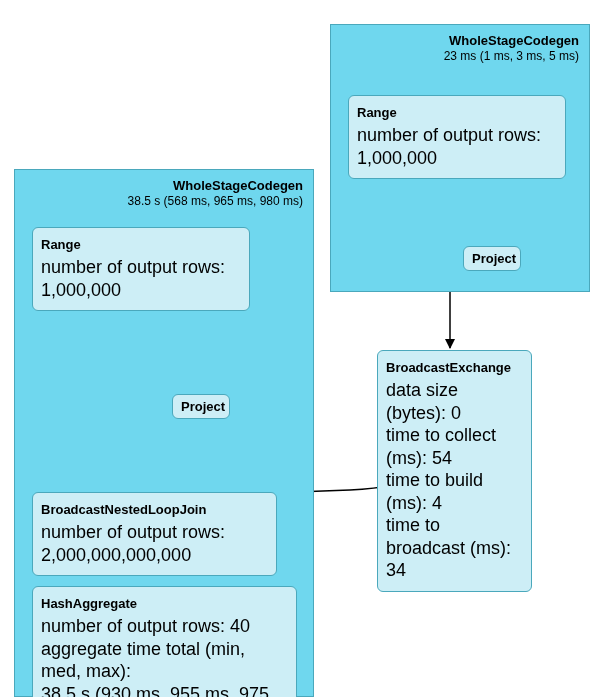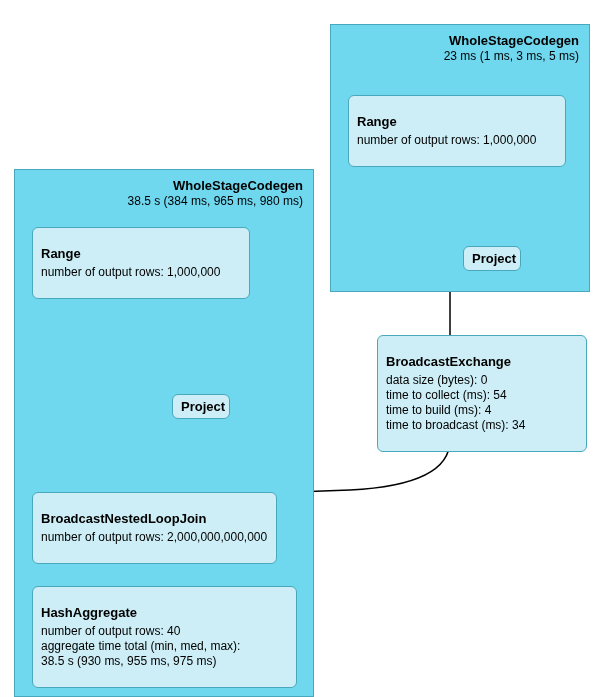--- a/index.html
+++ b/index.html
@@ -44,29 +44,29 @@
     right: 10px;
     text-align: center;
     font-size: 12px;
   }
   .node {
     position: absolute;
     background: #cdeef6;
     border: 1px solid #4aa8bc;
     border-radius: 6px;
     box-sizing: border-box;
-    padding: 18px 8px;
+    padding: 9px 8px;
   }
   .node-title {
     font-weight: bold;
     font-size: 13px;
     margin-bottom: 4px;
   }
   .node-body {
-    font-size: 12px;
+    font-size: 18px;
     line-height: 1.25;
     white-space: pre-line;
   }
   .node.small {
     padding: 4px 8px;
     text-align: center;
     margin-left: 40px;
   }
   .node.small .node-title {
     margin-bottom: 0;
@@ -99,33 +99,33 @@
     <path d="M 450 440 Q 450 485 350 490 Q 225 495 184 490" fill="none" stroke="#000" stroke-width="1.5" marker-end="url(#arrow)"></path>
   </svg>
 
   <div class="stage-box" style="left:330px; top:24px; width:260px; height:268px;">
     <div class="stage-title" style="top:8px;">WholeStageCodegen</div>
     <div class="stage-sub" style="top:24px;">23 ms (1 ms, 3 ms, 5 ms)</div>
   </div>
 
   <div class="stage-box" style="left:14px; top:169px; width:300px; height:528px;">
     <div class="stage-title" style="top:8px;">WholeStageCodegen</div>
-    <div class="stage-sub" style="top:24px;">38.5 s (384 ms, 965 ms, 980 ms)</div>
+    <div class="stage-sub" style="top:24px;">38.5 s (568 ms, 965 ms, 980 ms)</div>
   </div>
 
   <div class="node" style="left:348px; top:95px; width:218px;">
     <div class="node-title">Range</div>
     <div class="node-body">number of output rows: 1,000,000</div>
   </div>
 
   <div class="node small" style="left:423px; top:246px; width:58px;">
     <div class="node-title">Project</div>
   </div>
 
-  <div class="node" style="left:377px; top:335px; width:210px;">
+  <div class="node" style="left:377px; top:350px; width:155px;">
     <div class="node-title">BroadcastExchange</div>
     <div class="node-body">data size (bytes): 0
 time to collect (ms): 54
 time to build (ms): 4
 time to broadcast (ms): 34</div>
   </div>
 
   <div class="node" style="left:32px; top:227px; width:218px;">
     <div class="node-title">Range</div>
     <div class="node-body">number of output rows: 1,000,000</div>

